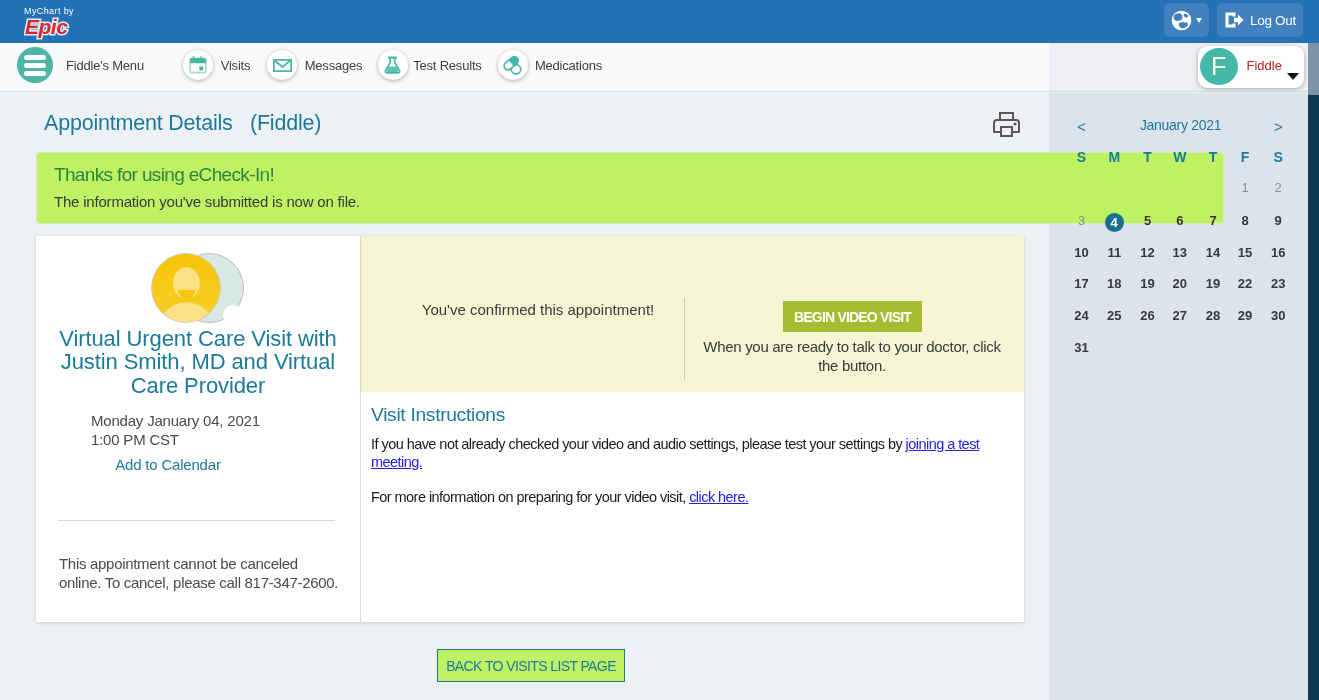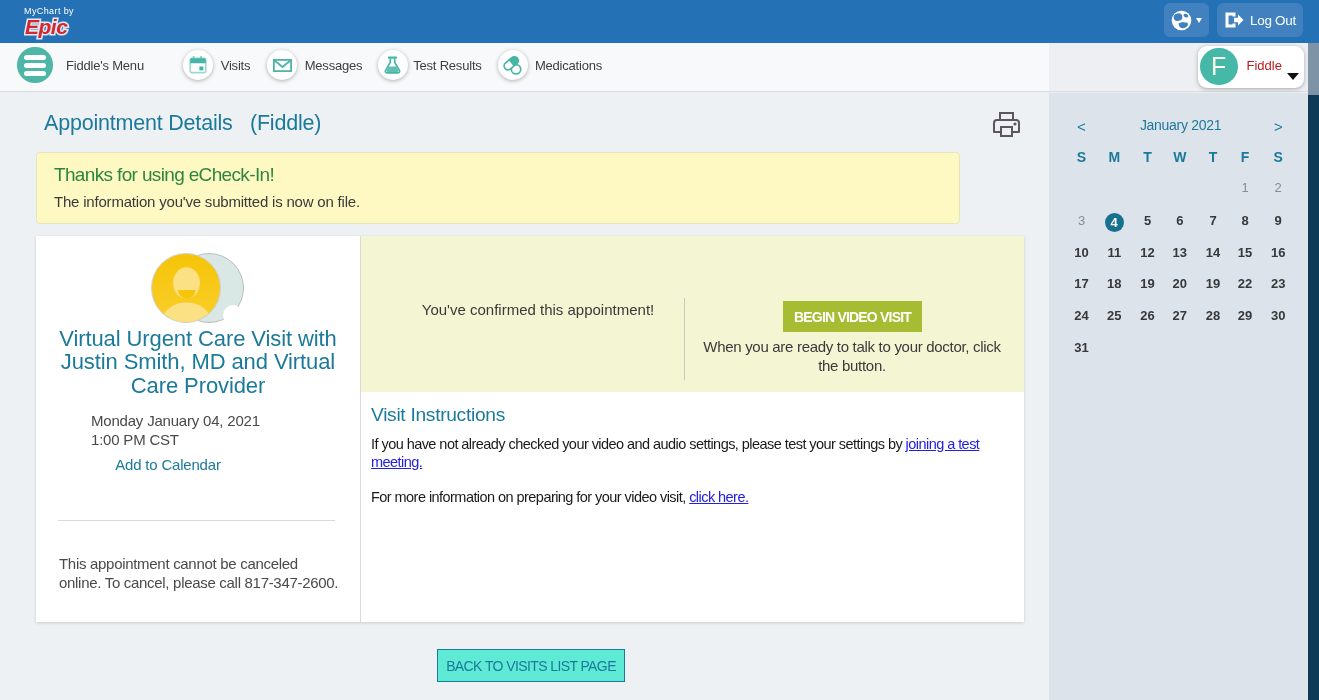--- a/index.html
+++ b/index.html
@@ -33,21 +33,21 @@
 
 
 #content { left:0; top:93px; width:1049px; height:607px; background:#eef1f4; }
 #sidebar { left:1049px; top:93px; width:259px; height:607px; background:#dde3ea; }
 #sctrack { left:1308px; top:43px; width:11px; height:657px; background:#0e3a57; }
 #scthumb { left:1308px; top:43px; width:11px; height:52px; background:#7e93a6; }
 
 h1.pagetitle { left:44px; top:111px; font-size:21.5px; letter-spacing:-0.2px; font-weight:normal; color:#1b7a9b; }
 
 
-#checkin { left:36px; top:152px; width:924px; height:72px; background:#fef9c3; border:1px solid #e3e5bd; border-radius:4px; }
+#checkin { left:36px; top:152px; width:1188px; height:72px; background:#bef264; border:1px solid #e3e5bd; border-radius:4px; }
 #checkin .t1 { position:absolute; left:17px; top:10.5px; font-size:19px; letter-spacing:-0.65px; color:#2e8540; }
 #checkin .t2 { position:absolute; left:17px; top:40px; font-size:15px; letter-spacing:-0.2px; color:#3a3a3a; }
 
 
 #card { left:36px; top:236px; width:988px; height:386px; background:#fff; box-shadow:0 1px 3px rgba(0,0,0,0.15); }
 #leftcol { position:absolute; left:0; top:0; width:325px; height:386px; border-right:1px solid #d9d9d9; }
 #yellowblock { position:absolute; left:325px; top:0; width:663px; height:156px; background:#f4f5d3; }
 #vtitle { position:absolute; left:325px; top:22px; width:663px; text-align:center; font-size:23px; letter-spacing:-0.3px; color:#1b7a9b; }
 #confirmed { position:absolute; left:352px; top:65px; width:300px; text-align:center; font-size:15px; letter-spacing:0px; color:#3a3a3a; }
 #vdivider { position:absolute; left:648px; top:62px; width:1px; height:82px; background:#c9cbb9; }
@@ -60,21 +60,21 @@
 
 
 #avatar { position:absolute; left:115px; top:17px; }
 #cardtitle { position:absolute; left:12px; top:91px; width:300px; text-align:center; font-size:22px; letter-spacing:-0.1px; color:#1b7a9b; line-height:23.3px; }
 #datetime { position:absolute; left:55px; top:174.5px; font-size:15px; letter-spacing:-0.2px; color:#4a4a4a; line-height:19.6px; }
 #addcal { position:absolute; left:62px; top:220px; width:140px; text-align:center; font-size:15px; letter-spacing:-0.2px; color:#1b7a9b; }
 #lhr { position:absolute; left:22px; top:284px; width:277px; height:1px; background:#d9d9d9; }
 #cancelnote { position:absolute; left:23px; top:317.5px; font-size:15px; letter-spacing:-0.3px; color:#4a4a4a; line-height:19px; }
 
 
-#backbtn { left:437px; top:649px; width:188px; height:33px; background:#5eead4; border:1px solid #1b7a9b; color:#1b7a9b; font-size:14px; letter-spacing:-0.6px; display:flex; align-items:center; justify-content:center; }
+#backbtn { left:437px; top:649px; width:188px; height:33px; background:#bef264; border:1px solid #1b7a9b; color:#1b7a9b; font-size:14px; letter-spacing:-0.6px; display:flex; align-items:center; justify-content:center; }
 
 
 #cal { left:1049px; top:93px; width:259px; }
 .calcell { position:absolute; width:33px; text-align:center; font-size:13px; font-weight:bold; color:#37383a; }
 .calhead { color:#1b7a9b; font-size:14px; }
 .calgray { color:#878e95; font-weight:normal; }
 #calmonth { position:absolute; left:2px; top:24px; width:259px; text-align:center; font-size:14px; letter-spacing:-0.3px; color:#1b7a9b; }
 #calprev { position:absolute; left:28px; top:25px; font-size:15px; color:#1b7a9b; }
 #calnext { position:absolute; left:225px; top:25px; font-size:15px; color:#1b7a9b; }
 #selday { position:absolute; background:#15718f; color:#fff; border-radius:50%; width:19px; height:19px; line-height:19px; text-align:center; font-size:13px; font-weight:bold; }

